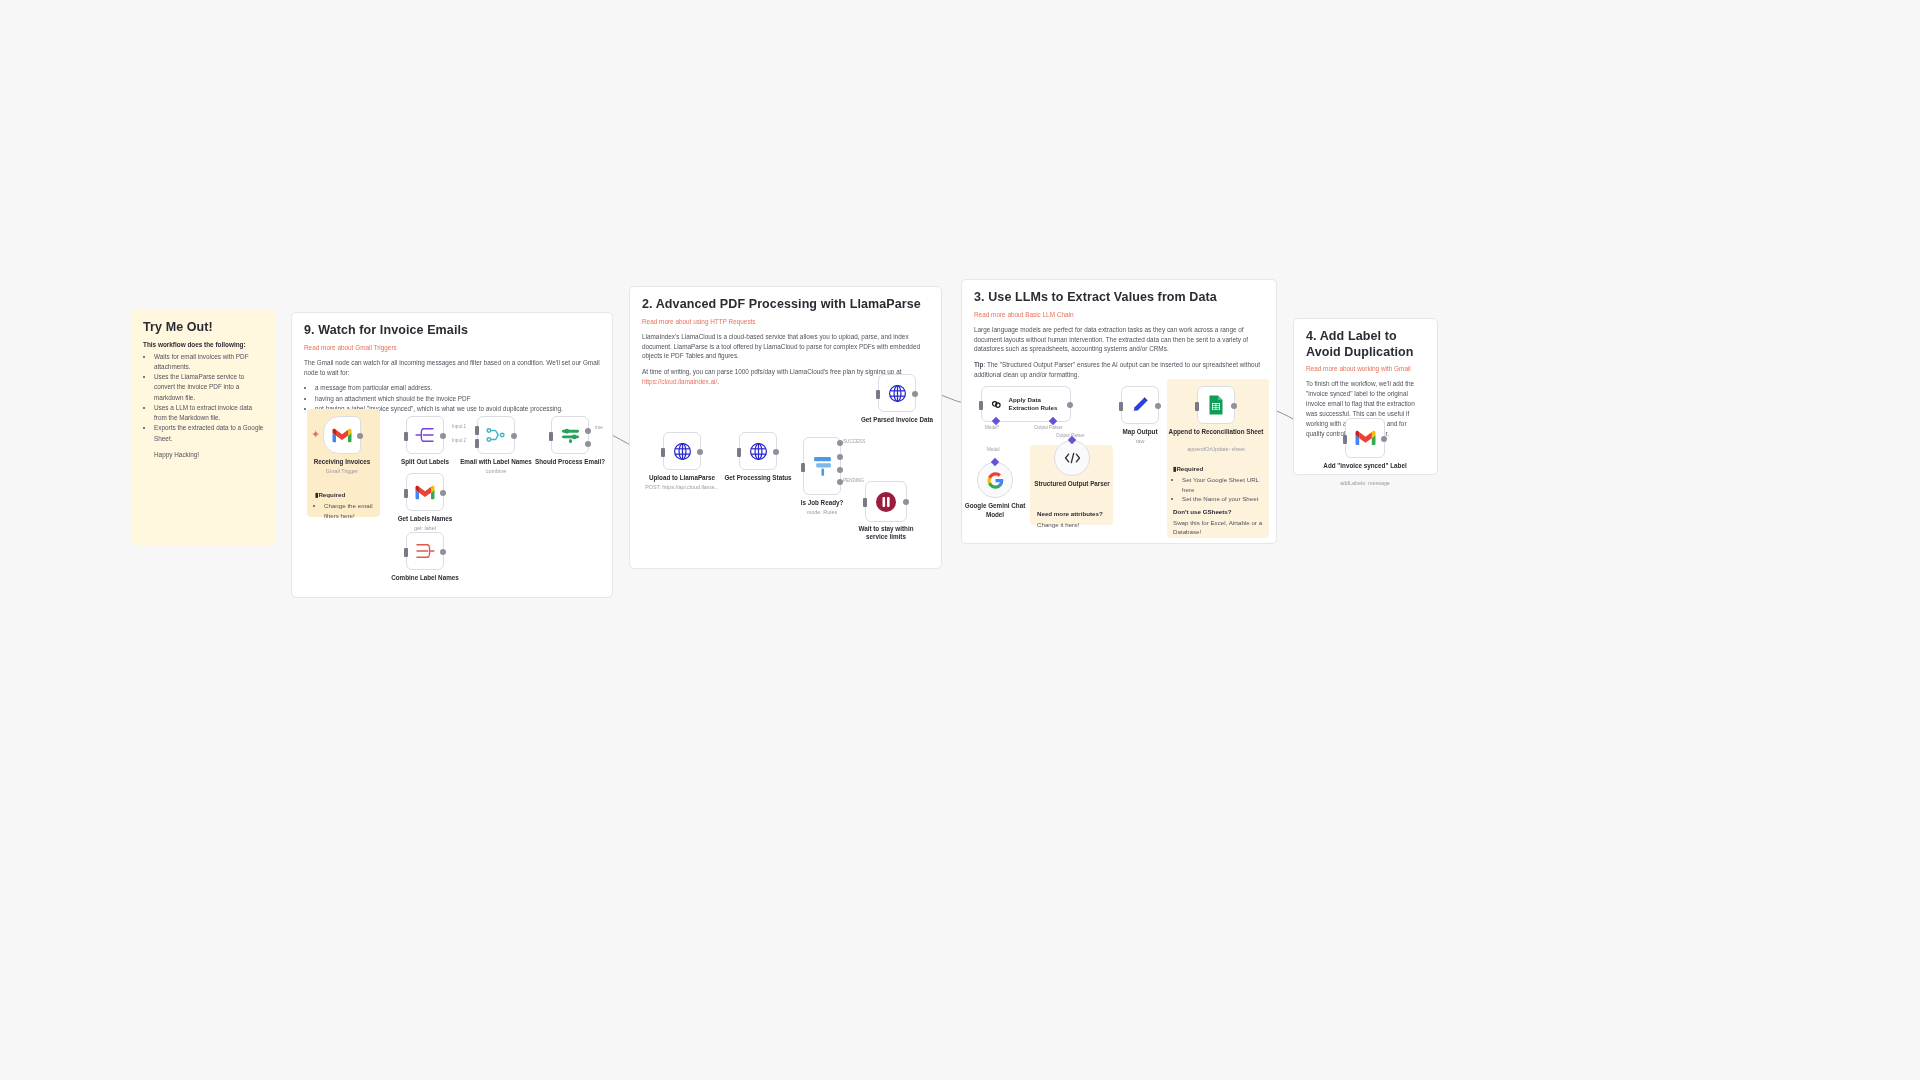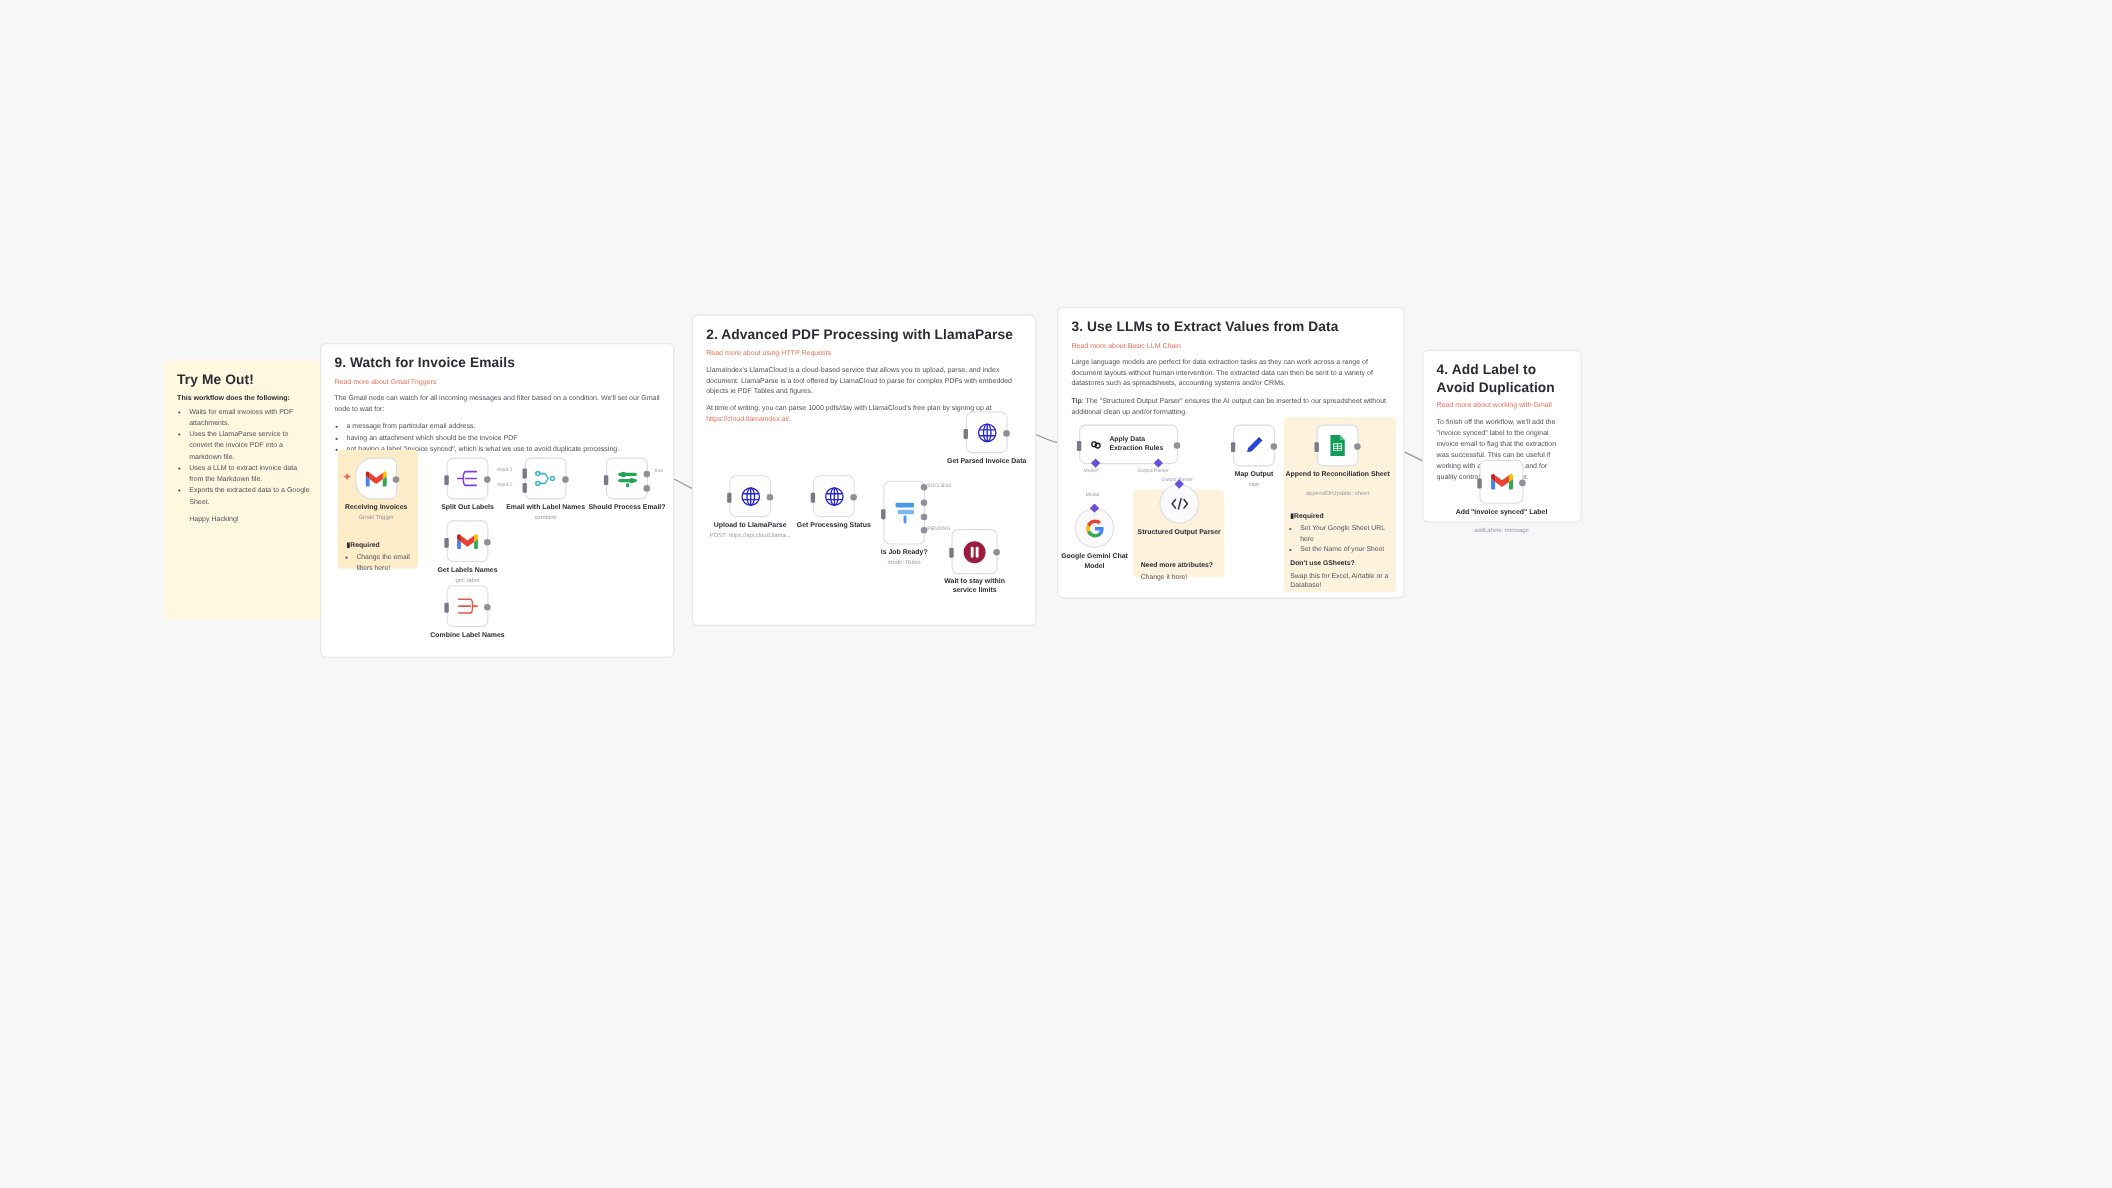--- a/index.html
+++ b/index.html
@@ -153,21 +153,21 @@
 
       <path d="M1238,404 C1290,404 1300,434 1343,437" marker-end="url(#arw)"></path>
     </g>
 
     <g stroke="#9a9aa6" stroke-width="1" fill="none">
       <path d="M995,422 L995,471" stroke-dasharray="3,2"></path>
       <path d="M1052,422 C1052,434 1072,436 1072,447"></path>
     </g>
   </svg>
 
-  <div class="sticky" style="left:131px; top:328px; width:145px; height:235px;margin-left:18px;">
+  <div class="sticky" style="left:131px; top:310px; width:145px; height:235px;">
     <h2>Try Me Out!</h2>
     <b class="sub">This workflow does the following:</b>
     <ul>
       <li>Waits for email invoices with PDF attachments.</li>
       <li>Uses the LlamaParse service to convert the invoice PDF into a markdown file.</li>
       <li>Uses a LLM to extract invoice data from the Markdown file.</li>
       <li>Exports the extracted data to a Google Sheet.</li>
     </ul>
     <p class="small" style="margin-left:11px;">Happy Hacking!</p>
   </div>

